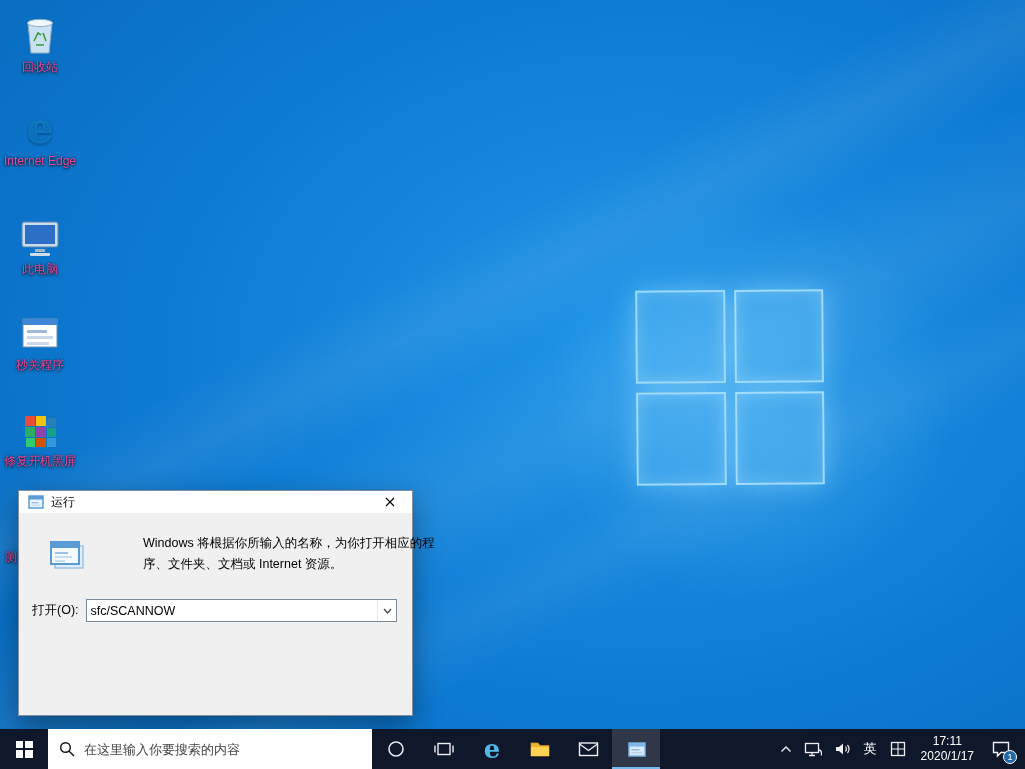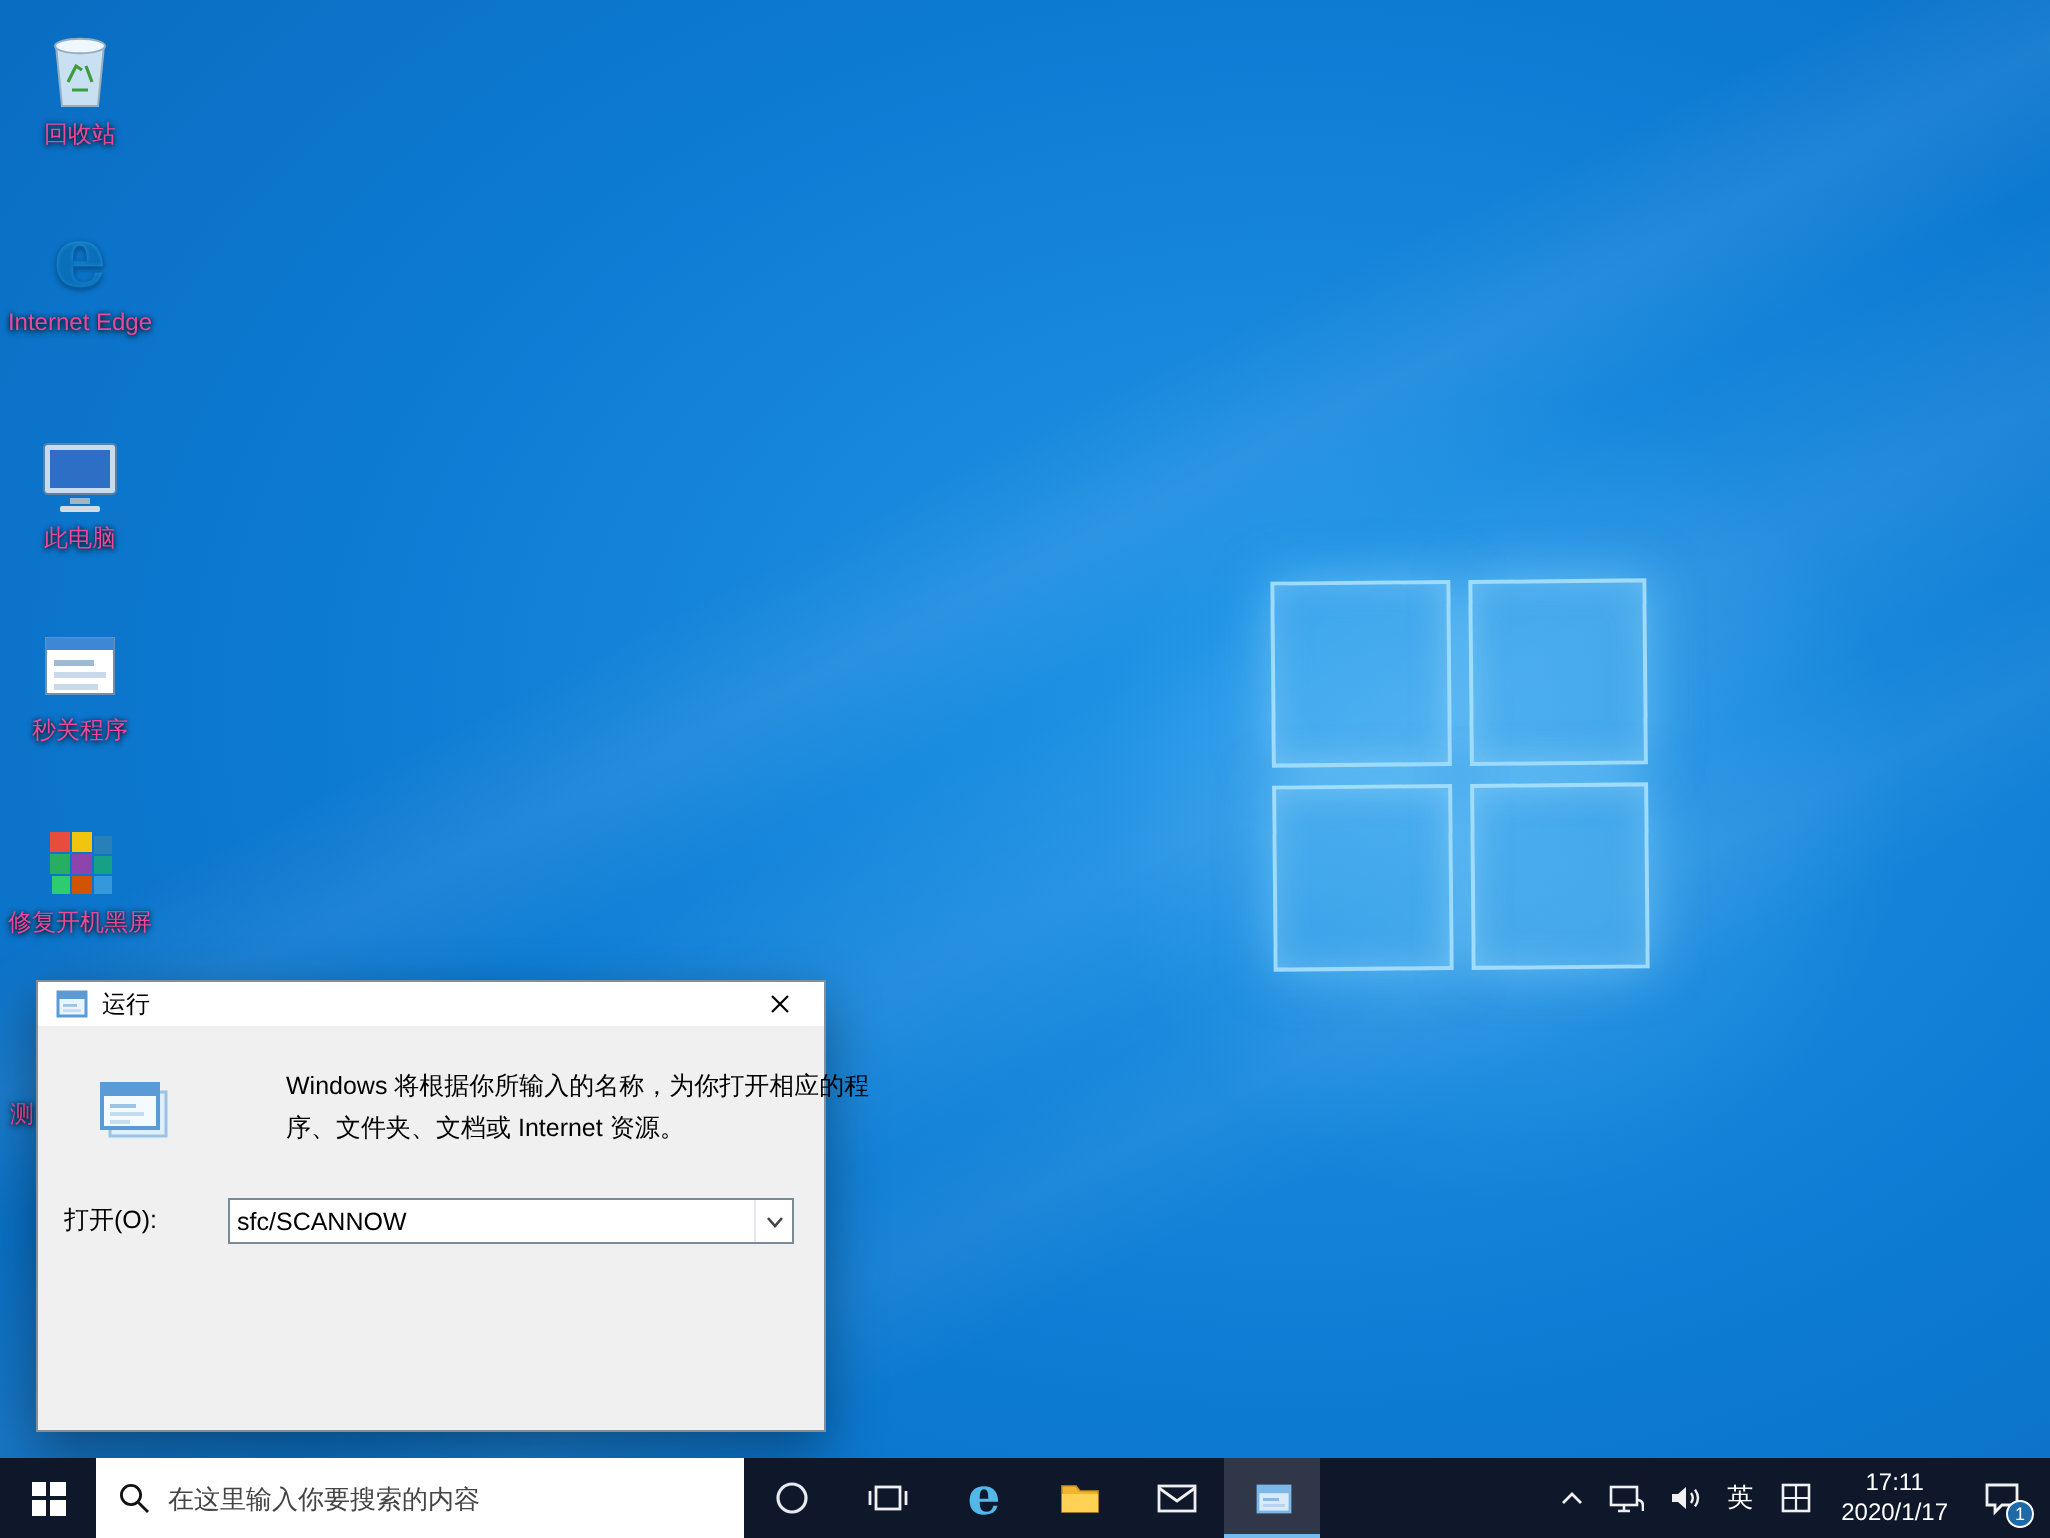--- a/index.html
+++ b/index.html
@@ -30,21 +30,21 @@
   
   .dialog { position:absolute; left:18px; top:490px; width:395px; height:226px; background:#f0f0f0;
     border:1px solid #828f9a; box-shadow:0 10px 26px rgba(0,0,0,.38); z-index:10; font-size:12.5px; color:#000; }
   .titlebar { height:22px; background:#fff; display:flex; align-items:center; padding-left:9px; }
   .titlebar .tb-title { margin-left:7px; font-size:12px; }
   .close-btn { margin-left:auto; width:45px; height:30px; display:flex; align-items:center; justify-content:center; }
   .run-big-icon { position:absolute; left:28px; top:48px; }
   .dlg-desc { position:absolute; left:80px; top:42px; width:302px; line-height:1.65;margin-left:44px; }
   .open-row { position:absolute; left:13px; right:15px; top:108px; display:flex; align-items:center; }
   .open-label { margin-right:7px; white-space:nowrap; }
-  .combo { flex:1; height:23px; background:#fff; border:1px solid #7a8a99; display:flex; align-items:center;margin-left:28px; }
+  .combo { flex:1; height:23px; background:#fff; border:1px solid #7a8a99; display:flex; align-items:center; }
   .combo-input { flex:1; border:0; outline:0; height:19px; font-size:12.5px; padding-left:4px; font-family:inherit; background:transparent; }
   .combo-chev { width:19px; height:21px; display:flex; align-items:center; justify-content:center; border-left:1px solid #e3e9ef; }
   .btn-row { position:absolute; right:12px; bottom:18px; display:flex; gap:9px; }
   .btn { width:86px; height:26px; background:#e1e1e1; border:1px solid #adadad; font-size:12.5px; font-family:inherit;
     display:flex; align-items:center; justify-content:center; }
   .btn.default { border:2px solid #0078d7; outline:1px dotted #333; outline-offset:-4px; }
 
   
   .taskbar { position:absolute; left:0; bottom:0; width:100%; height:40px; background:#0f172a; z-index:20;
     display:flex; align-items:stretch; color:#fff; }

